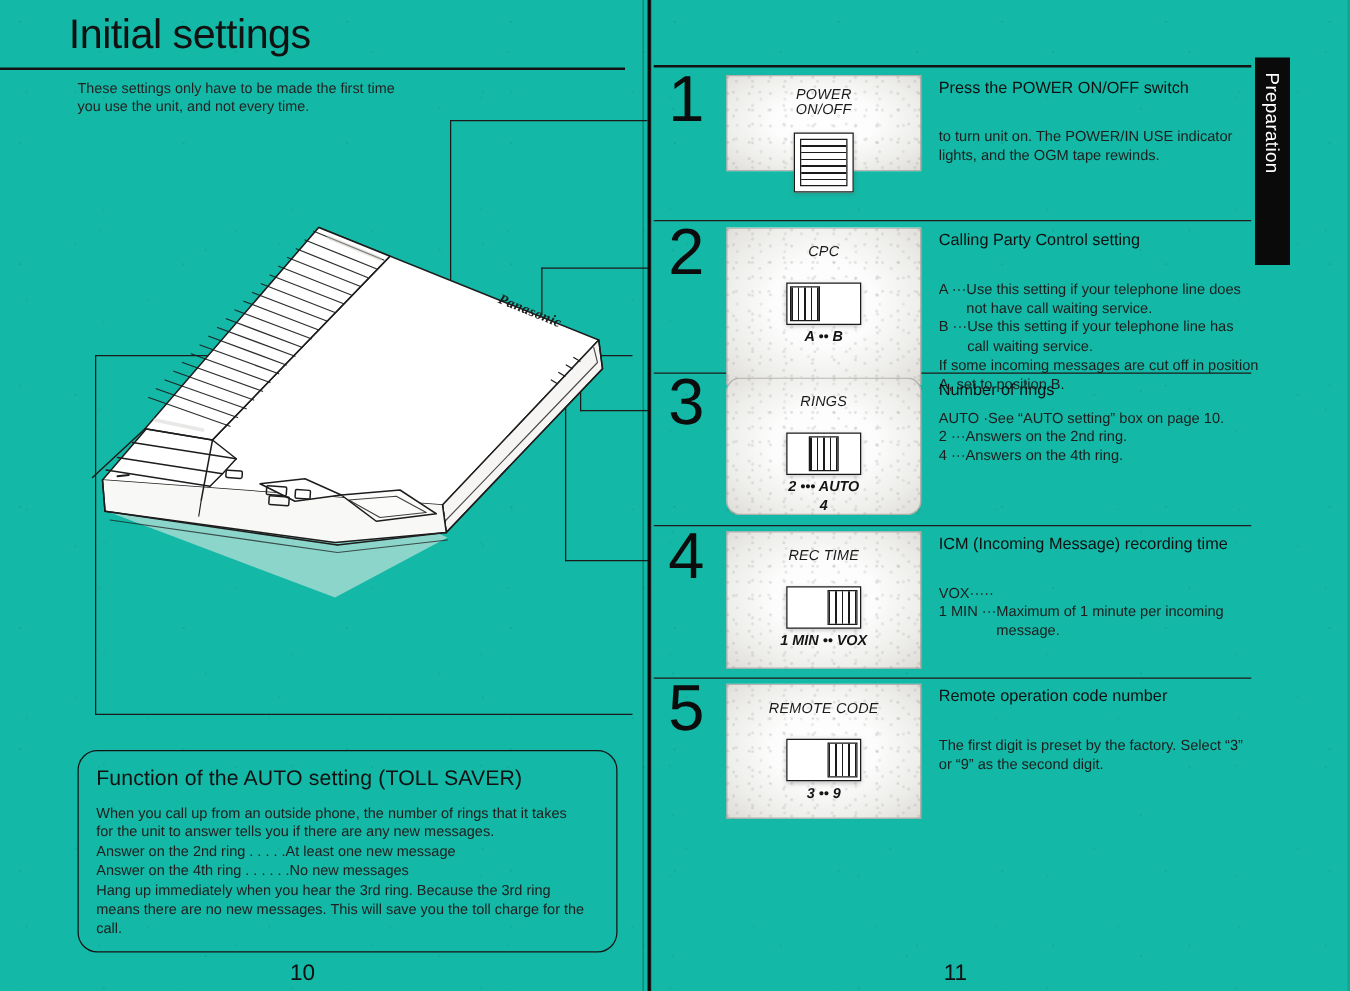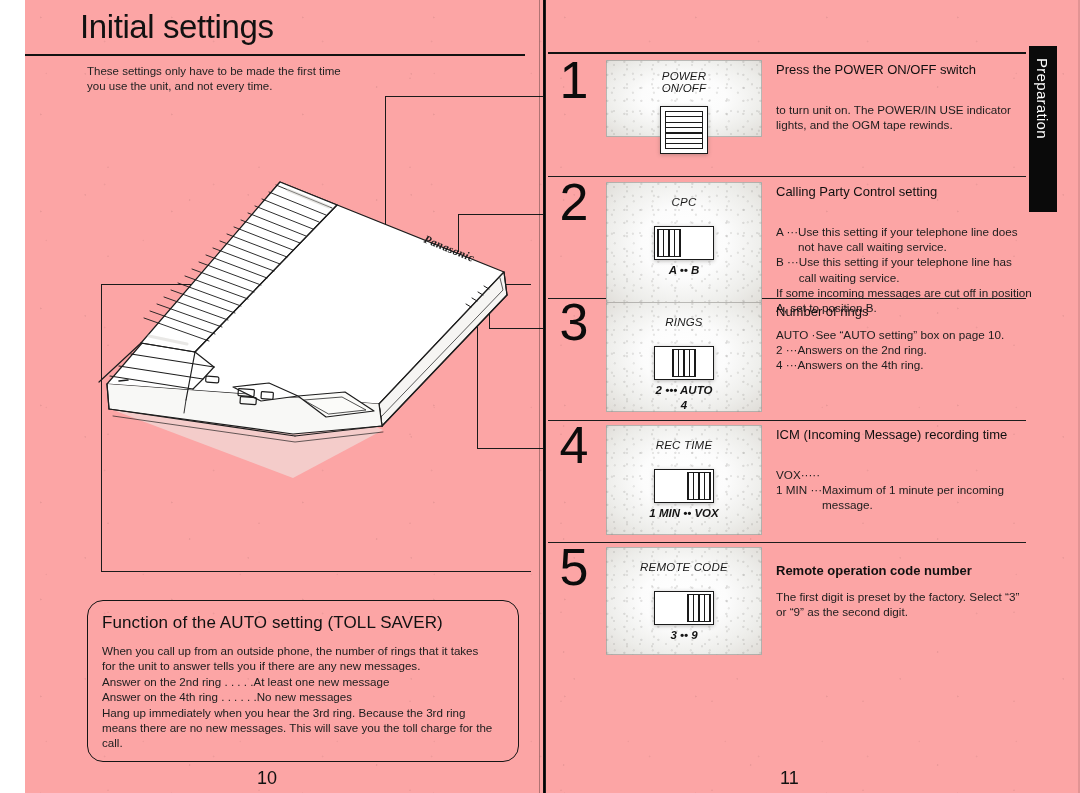--- a/index.html
+++ b/index.html
@@ -14,22 +14,21 @@
     overflow: hidden;
     font-family: "Liberation Sans", sans-serif;
     color: #0d0d0d;
     -webkit-font-smoothing: antialiased;
   }
 
   
   .page {
     position: absolute;
     inset: 0;
-    background: #fca5a5;
-    margin-left: 25px;
+    background: #14b8a6;
   }
   .scan-noise {
     position: absolute;
     inset: 0;
     pointer-events: none;
     opacity: .5;
     background-image:
       radial-gradient(circle at 12% 18%, rgba(0,0,0,.16) 0 .6px, transparent 1.2px),
       radial-gradient(circle at 37% 61%, rgba(0,0,0,.13) 0 .6px, transparent 1.2px),
       radial-gradient(circle at 73% 29%, rgba(0,0,0,.12) 0 .6px, transparent 1.2px),
@@ -464,21 +463,21 @@
             <span class="key">B ···</span>
             <span class="val">Use this setting if your telephone line has call waiting service.</span>
           </div>
           <div class="row">
             <span class="val">If some incoming messages are cut off in position A, set to position B.</span>
           </div>
         </div>
       </div>
       <div class="step" style="top: 302px;">
         <div class="step-num">3</div>
-        <div class="panel" style="height: 110px;">
+        <div class="panel" style="height: 110px; border-radius: 11px;">
           <div class="grain"></div>
           <div class="panel-label" style="top: 14px; white-space: pre-line;">RINGS</div>
           <div class="switch" style="left: 50%; transform: translateX(-50%); top: 44px; width: 58px; height: 32px;">
             <div class="knob pos-mid"></div>
           </div>
           <div class="pos-row" style="top: 82px;">2  •••  AUTO</div>
           <div class="pos-sub" style="top: 97px;">4</div>
         </div>
         <div class="step-head" style="top: 0px;">Number of rings</div>
         <div class="step-body" style="top: 25px;">
@@ -520,21 +519,21 @@
       <div class="step" style="top: 547px;">
         <div class="step-num">5</div>
         <div class="panel" style="height: 108px;">
           <div class="grain"></div>
           <div class="panel-label" style="top: 14px; white-space: pre-line;">REMOTE CODE</div>
           <div class="switch" style="left: 50%; transform: translateX(-50%); top: 44px; width: 58px; height: 32px;">
             <div class="knob pos-right"></div>
           </div>
           <div class="pos-row" style="top: 82px;">3  ••  9</div>
         </div>
-        <div class="step-head" style="top: 14px; font-weight: bold;">Remote operation code number</div>
+        <div class="step-head" style="top: 0px;">Remote operation code number</div>
         <div class="step-body" style="top: 42px;">
           <div class="row">
             <span class="val">The first digit is preset by the factory. Select “3” or “9” as the second digit.</span>
           </div>
         </div>
       </div>
     </div>
 
   <div class="page-no page-no-right">11</div>
 

